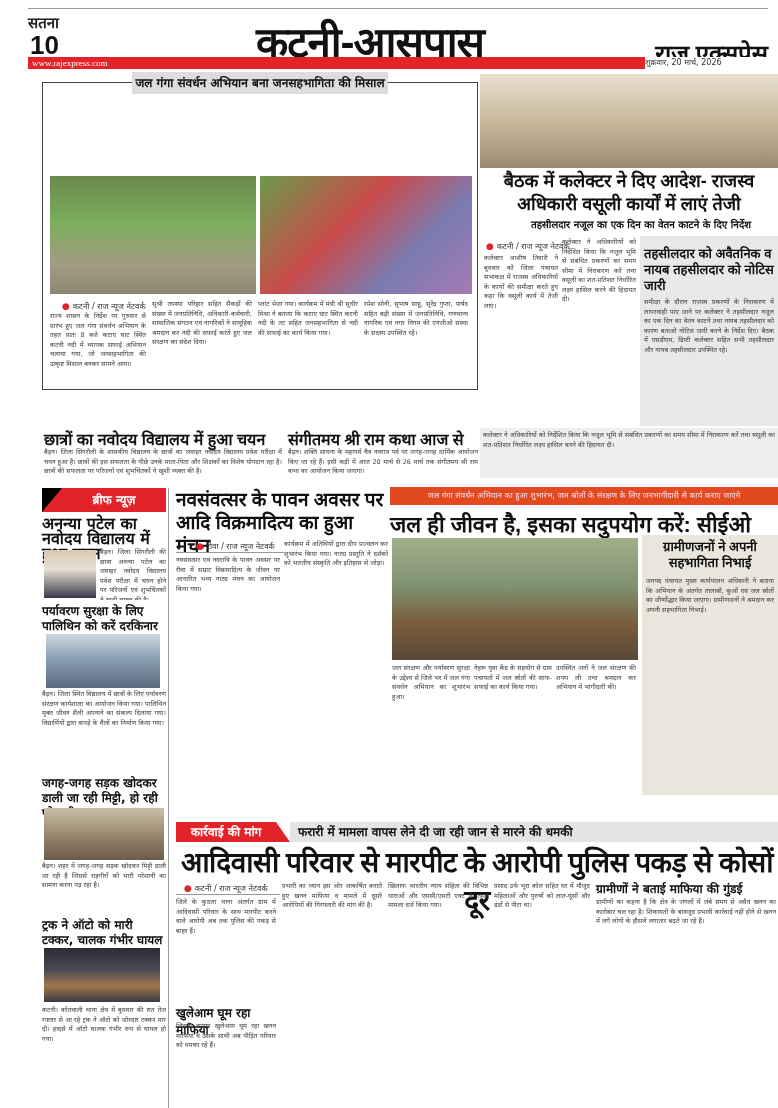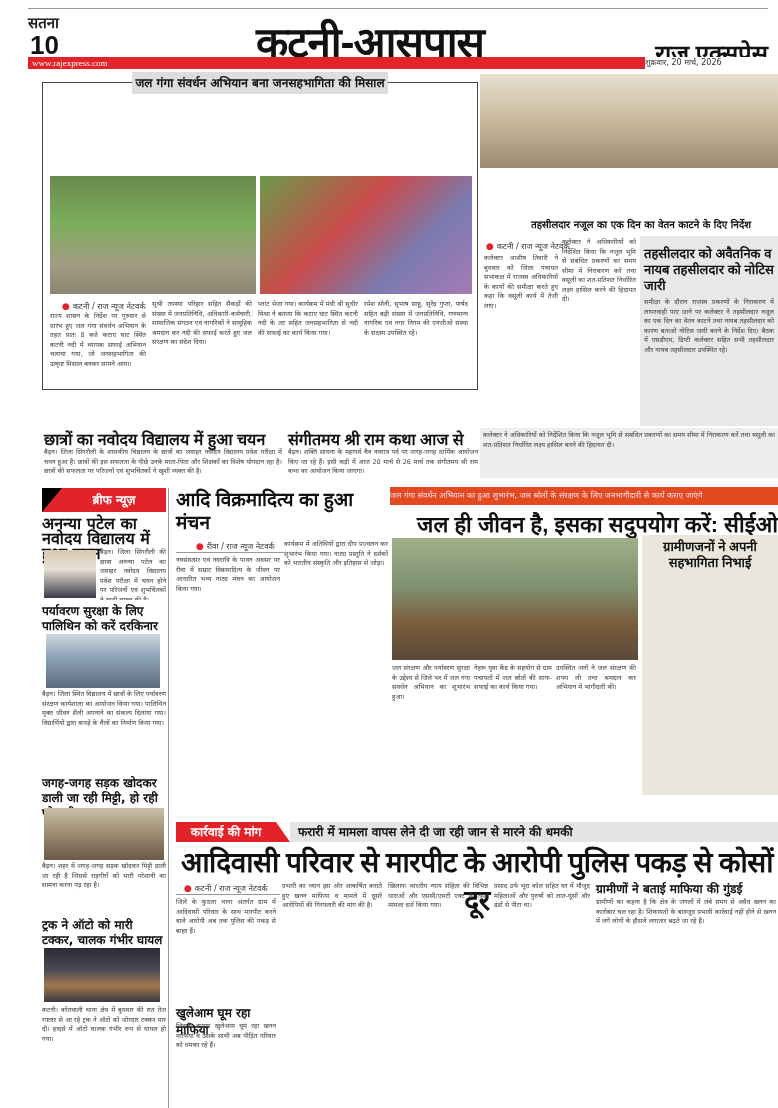--- a/index.html
+++ b/index.html
@@ -30,22 +30,22 @@
 .hl2{left:480px;top:170px;width:298px;text-align:center;font-size:18px;font-weight:bold;line-height:23px;color:#111;font-family:"Liberation Sans",sans-serif}
 .sub2{left:453px;top:217px;width:298px;text-align:right;font-size:10px;color:#111;font-weight:bold}
 .side-box{left:640px;top:236px;width:138px;height:190px;background:#e8e8e8}
 .side-hl{font-size:13px;font-weight:bold;line-height:16px;color:#111;font-family:"Liberation Sans",sans-serif}
 .h3{font-size:16px;font-weight:bold;color:#111;font-family:"Liberation Sans",sans-serif}
 .brief-tab{left:42px;top:488px;width:124px;height:24px;background:#e2232a}
 .brief-tri{left:42px;top:488px;width:0;height:0;border-top:24px solid #000;border-right:20px solid transparent}
 .brief-lbl{left:62px;top:488px;width:104px;height:19px;color:#fff;font-size:12px;font-weight:bold;text-align:center;line-height:24px}
 .vline{width:1px;background:#999}
 .hline{height:1px;background:#999}
-.redstrip{left:390px;top:487px;width:388px;height:18px;background:#e2491f;color:#fde;font-size:8px;line-height:18px;text-align:left}
-.hl4{left:390px;top:508px;width:388px;font-size:22px;font-weight:bold;color:#111;font-family:"Liberation Sans",sans-serif;text-align:right}
+.redstrip{left:390px;top:487px;width:388px;height:18px;background:#e2491f;color:#fde;font-size:8px;line-height:18px;text-align:center}
+.hl4{left:390px;top:508px;width:388px;font-size:22px;font-weight:bold;color:#111;font-family:"Liberation Sans",sans-serif;text-align:left}
 .grey-box{left:642px;top:535px;width:136px;height:260px;background:#e9e6dc}
 .karv{left:176px;top:822px;width:100px;height:20px;background:#e2232a;color:#fff;font-size:12px;font-weight:bold;text-align:center;line-height:20px}
 .karv-tri{left:276px;top:822px;width:0;height:0;border-bottom:20px solid #e2232a;border-right:14px solid transparent}
 .karv-sub{left:290px;top:822px;width:488px;height:20px;background:#e4e4e4;font-size:12px;font-weight:bold;color:#111;line-height:20px;padding-left:8px}
 .hl5{left:176px;top:842px;width:602px;font-size:28px;font-weight:bold;color:#111;font-family:"Liberation Sans",sans-serif;text-align:center;letter-spacing:-0.5px}
 </style>
 </head>
 <body>
 
 <div class="abs topline"></div>
@@ -64,20 +64,22 @@
 <div class="abs photo" style="left:50px;top:176px;width:206px;height:118px"></div>
 <div class="abs photo2" style="left:260px;top:176px;width:212px;height:118px"></div>
 <div class="abs byline" style="left:62px;top:300px"><span class="dot">● </span><span>कटनी / राज न्यूज नेटवर्क</span></div>
 <div class="abs txt" style="left:50px;top:312px;width:96px;height:74px">राज्य शासन के निर्देश पर गुरुवार से प्रारंभ हुए जल गंगा संवर्धन अभियान के तहत प्रातः 8 बजे कटाए घाट स्थित कटनी नदी में व्यापक सफाई अभियान चलाया गया, जो जनसहभागिता की उत्कृष्ट मिसाल बनकर सामने आया।</div>
 <div class="abs txt" style="left:152px;top:300px;width:100px;height:86px">सुश्री तपस्या परिहार सहित सैकड़ों की संख्या में जनप्रतिनिधि, अधिकारी-कर्मचारी, सामाजिक संगठन एवं नागरिकों ने सामूहिक श्रमदान कर नदी की सफाई करते हुए जल संरक्षण का संदेश दिया।</div>
 <div class="abs txt" style="left:258px;top:300px;width:100px;height:86px">प्लांट भेजा गया। कार्यक्रम में मंत्री श्री सुधीर मिश्रा ने बताया कि कटाए घाट स्थित कटनी नदी के तट सहित जनसहभागिता से नदी की सफाई का कार्य किया गया।</div>
 <div class="abs txt" style="left:364px;top:300px;width:104px;height:86px">रमेश सोनी, सुभाष साहू, सुरेंद्र गुप्ता, पार्षद सहित बड़ी संख्या में जनप्रतिनिधि, गणमान्य नागरिक एवं नगर निगम की एनजीओ संस्था के सदस्य उपस्थित रहे।</div>
 
 <div class="abs photo3" style="left:480px;top:74px;width:298px;height:94px"></div>
 <div class="abs hl2">
+  <div>बैठक में कलेक्टर ने दिए आदेश- राजस्व</div>
+  <div>अधिकारी वसूली कार्यों में लाएं तेजी</div>
 </div>
 <div class="abs sub2">तहसीलदार नजूल का एक दिन का वेतन काटने के दिए निर्देश</div>
 <div class="abs byline" style="left:486px;top:240px"><span class="dot">● </span><span>कटनी / राज न्यूज नेटवर्क</span></div>
 <div class="abs txt" style="left:484px;top:254px;width:74px;height:172px">कलेक्टर आशीष तिवारी ने बुधवार को जिला पंचायत सभाकक्ष में राजस्व अधिकारियों के कार्यों की समीक्षा करते हुए कहा कि वसूली कार्य में तेजी लाएं।</div>
 <div class="abs txt" style="left:562px;top:238px;width:74px;height:188px">कलेक्टर ने अधिकारियों को निर्देशित किया कि नजूल भूमि से संबंधित प्रकरणों का समय सीमा में निराकरण करें तथा वसूली का शत-प्रतिशत निर्धारित लक्ष्य हासिल करने की हिदायत दी।</div>
 <div class="abs side-box">
   <div class="side-hl" style="padding:10px 4px 2px">तहसीलदार को अवैतनिक व नायब तहसीलदार को नोटिस जारी</div>
   <div class="txt" style="padding:2px 4px;height:130px">समीक्षा के दौरान राजस्व प्रकरणों के निराकरण में लापरवाही पाए जाने पर कलेक्टर ने तहसीलदार नजूल का एक दिन का वेतन काटने तथा नायब तहसीलदार को कारण बताओ नोटिस जारी करने के निर्देश दिए। बैठक में एसडीएम, डिप्टी कलेक्टर सहित सभी तहसीलदार और नायब तहसीलदार उपस्थित रहे।</div>
 </div>
 
@@ -102,35 +104,37 @@
 
 <div class="abs" style="left:42px;top:776px;width:124px;font-size:12px;font-weight:bold;line-height:15px;color:#111">जगह-जगह सड़क खोदकर डाली जा रही मिट्टी, हो रही परेशानी</div>
 <div class="abs photo8" style="left:44px;top:808px;width:120px;height:52px"></div>
 <div class="abs txt" style="left:42px;top:862px;width:124px;height:40px">बैढ़न। शहर में जगह-जगह सड़क खोदकर मिट्टी डाली जा रही है जिससे राहगीरों को भारी परेशानी का सामना करना पड़ रहा है।</div>
 
 <div class="abs" style="left:42px;top:918px;width:124px;font-size:12px;font-weight:bold;line-height:15px;color:#111">ट्रक ने ऑटो को मारी टक्कर, चालक गंभीर घायल</div>
 <div class="abs photo5" style="left:44px;top:948px;width:116px;height:54px"></div>
 <div class="abs txt" style="left:42px;top:1006px;width:124px;height:100px">कटनी। कोतवाली थाना क्षेत्र में बुधवार की रात तेज रफ्तार से आ रहे ट्रक ने ऑटो को जोरदार टक्कर मार दी। हादसे में ऑटो चालक गंभीर रूप से घायल हो गया।</div>
 
 <div class="abs" style="left:176px;top:488px;width:210px;font-size:19px;font-weight:bold;line-height:23px;color:#111;font-family:'Liberation Sans',sans-serif">
+  <div>नवसंवत्सर के पावन अवसर पर</div>
   <div>आदि विक्रमादित्य का हुआ मंचन</div>
 </div>
 <div class="abs byline" style="left:196px;top:540px"><span class="dot">● </span><span>रीवा / राज न्यूज नेटवर्क</span></div>
 <div class="abs hline" style="left:176px;top:552px;width:108px"></div>
 <div class="abs txt" style="left:176px;top:556px;width:104px;height:256px">नवसंवत्सर एवं नवरात्रि के पावन अवसर पर रीवा में सम्राट विक्रमादित्य के जीवन पर आधारित भव्य नाट्य मंचन का आयोजन किया गया।</div>
 <div class="abs txt" style="left:284px;top:540px;width:104px;height:272px">कार्यक्रम में अतिथियों द्वारा दीप प्रज्वलन कर शुभारंभ किया गया। नाट्य प्रस्तुति ने दर्शकों को भारतीय संस्कृति और इतिहास से जोड़ा।</div>
 
 <div class="abs redstrip">जल गंगा संवर्धन अभियान का हुआ शुभारंभ, जल स्रोतों के संरक्षण के लिए जनभागीदारी से कार्य कराए जाएंगे</div>
 <div class="abs hl4">जल ही जीवन है, इसका सदुपयोग करें: सीईओ</div>
 <div class="abs photo4" style="left:392px;top:538px;width:246px;height:122px"></div>
 <div class="abs txt" style="left:392px;top:664px;width:78px;height:148px">जल संरक्षण और पर्यावरण सुरक्षा के उद्देश्य से जिले भर में जल गंगा संवर्धन अभियान का शुभारंभ हुआ।</div>
 <div class="abs txt" style="left:474px;top:664px;width:78px;height:148px">नेहरू युवा केंद्र के सहयोग से ग्राम पंचायतों में जल स्रोतों की साफ-सफाई का कार्य किया गया।</div>
 <div class="abs txt" style="left:556px;top:664px;width:80px;height:148px">उपस्थित जनों ने जल संरक्षण की शपथ ली तथा श्रमदान कर अभियान में भागीदारी की।</div>
 <div class="abs grey-box">
   <div style="padding:4px 12px;font-size:13px;font-weight:bold;line-height:16px;color:#111;text-align:center;font-family:'Liberation Sans',sans-serif">ग्रामीणजनों ने अपनी सहभागिता निभाई</div>
+  <div class="txt" style="padding:2px 4px;height:190px">जनपद पंचायत मुख्य कार्यपालन अधिकारी ने बताया कि अभियान के अंतर्गत तालाबों, कुओं एवं जल स्रोतों का जीर्णोद्धार किया जाएगा। ग्रामीणजनों ने श्रमदान कर अपनी सहभागिता निभाई।</div>
 </div>
 
 <div class="abs karv">कार्रवाई की मांग</div>
 <div class="abs karv-tri"></div>
 <div class="abs karv-sub">फरारी में मामला वापस लेने दी जा रही जान से मारने की धमकी</div>
 <div class="abs hl5">आदिवासी परिवार से मारपीट के आरोपी पुलिस पकड़ से कोसों दूर</div>
 <div class="abs byline" style="left:184px;top:882px"><span class="dot">● </span><span>कटनी / राज न्यूज नेटवर्क</span></div>
 <div class="abs hline" style="left:176px;top:894px;width:104px"></div>
 <div class="abs txt" style="left:176px;top:898px;width:100px;height:104px">जिले के कुठला थाना अंतर्गत ग्राम में आदिवासी परिवार के साथ मारपीट करने वाले आरोपी अब तक पुलिस की पकड़ से बाहर हैं।</div>
 <div class="abs" style="left:176px;top:1004px;width:104px;font-size:12px;font-weight:bold;color:#111">खुलेआम घूम रहा माफिया</div>

